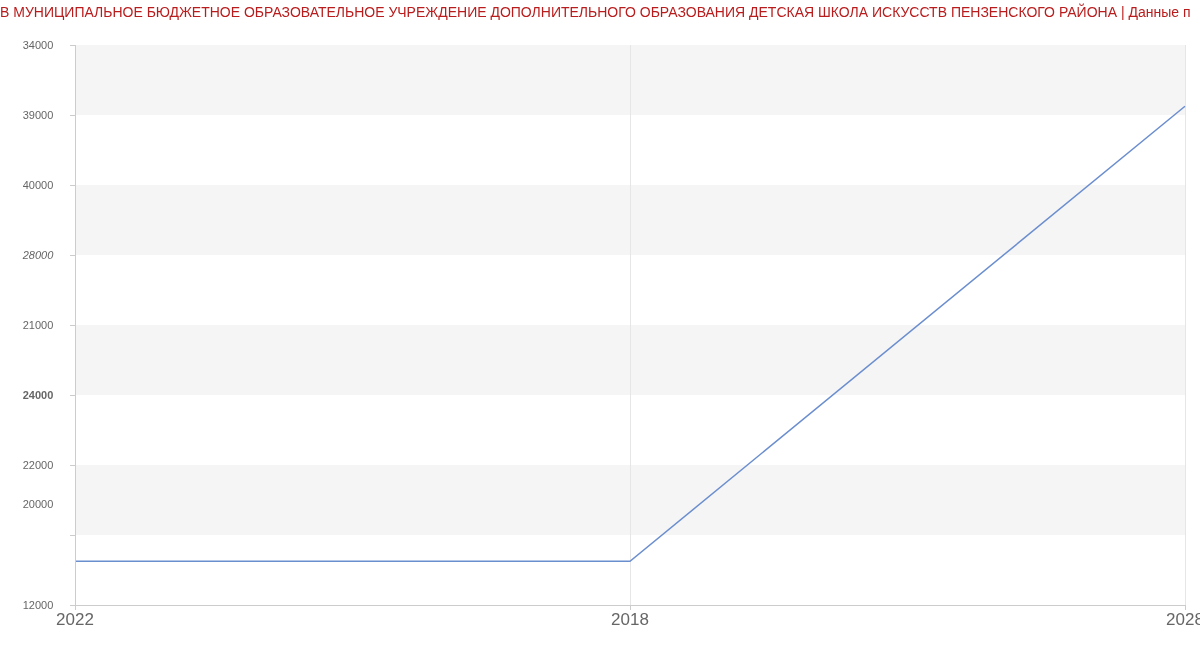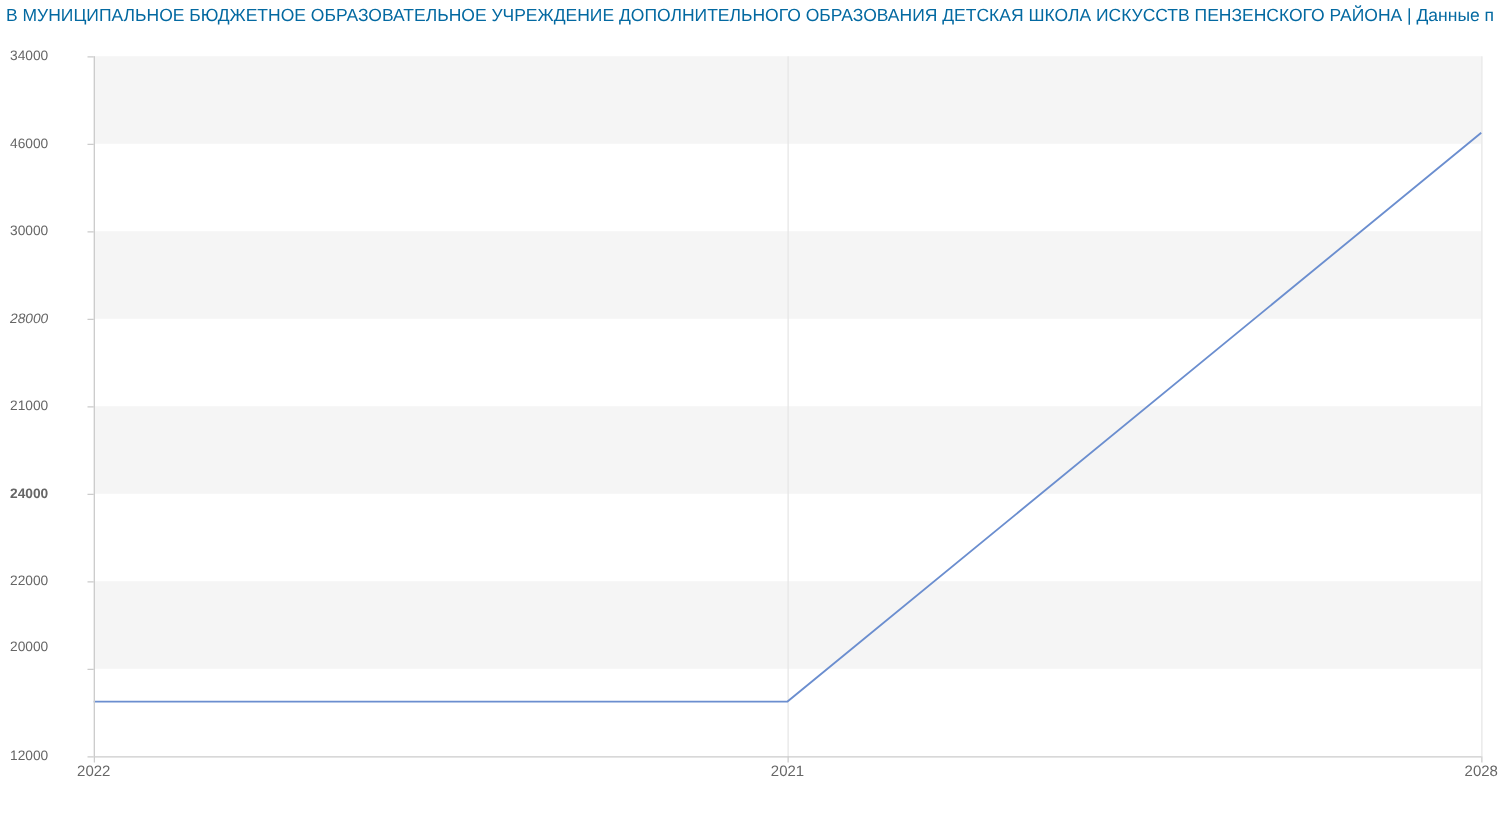--- a/index.html
+++ b/index.html
@@ -9,23 +9,23 @@
     height: 650px;
     background: #ffffff;
     font-family: Arial, Helvetica, sans-serif;
     overflow: hidden;
   }
   .title {
     position: absolute;
     top: 4px;
     left: 0;
     right: 0;
-    text-align: center;
+    text-align: left;
     font-size: 14px;
-    color: #0369a1;
+    color: #b91c1c;
     white-space: nowrap;
   }
   .plot-area {
     position: absolute;
     left: 75px;
     top: 45px;
     width: 1110px;
     height: 560px;
   }
   .band {
@@ -42,29 +42,29 @@
     background: #e6e6e6;
   }
   .axis-line {
     position: absolute;
     background: #cccccc;
   }
   .y-tick-label {
     position: absolute;
     right: 1132px; 
     width: 60px;
-    text-align: left;
+    text-align: center;
     font-size: 11px;
     color: #666666;
     transform: translateY(-50%);
   }
   .x-tick-label {
     position: absolute;
     top: 610px;
-    font-size: 12px;
+    font-size: 17px;
     color: #666666;
     transform: translateX(-50%);
   }
   svg.line-layer {
     position: absolute;
     left: 0;
     top: 0;
     width: 100%;
     height: 100%;
     overflow: visible;
@@ -93,37 +93,37 @@
     <path class="series-line" d="M0.00 516.25 L555.00 516.25 L1110.00 61.25"></path>
   </svg>
 </div>
 
 <div class="axis-line" style="left:75px; top:605px; width:1110px; height:1px;"></div>
 <div class="axis-line" style="left:75px; top:45px; width:1px; height:560px;"></div>
 
 <div id="y-ticks-container">
     <div class="y-tick-label" style="top: 605px;">12000</div>
     <div class="axis-line" style="left: 70px; top: 605px; width: 5px; height: 1px;"></div>
-    <div class="y-tick-label" style="top: 518px;">20000</div>
+    <div class="y-tick-label" style="top: 504px;">20000</div>
     <div class="axis-line" style="left: 70px; top: 535px; width: 5px; height: 1px;"></div>
     <div class="y-tick-label" style="top: 465px;">22000</div>
     <div class="axis-line" style="left: 70px; top: 465px; width: 5px; height: 1px;"></div>
     <div class="y-tick-label" style="top: 395px; font-weight: bold;">24000</div>
     <div class="axis-line" style="left: 70px; top: 395px; width: 5px; height: 1px;"></div>
     <div class="y-tick-label" style="top: 325px;">21000</div>
     <div class="axis-line" style="left: 70px; top: 325px; width: 5px; height: 1px;"></div>
     <div class="y-tick-label" style="top: 255px; font-style: italic;">28000</div>
     <div class="axis-line" style="left: 70px; top: 255px; width: 5px; height: 1px;"></div>
-    <div class="y-tick-label" style="top: 185px;">30000</div>
+    <div class="y-tick-label" style="top: 185px;">40000</div>
     <div class="axis-line" style="left: 70px; top: 185px; width: 5px; height: 1px;"></div>
-    <div class="y-tick-label" style="top: 115px;">46000</div>
+    <div class="y-tick-label" style="top: 115px;">39000</div>
     <div class="axis-line" style="left: 70px; top: 115px; width: 5px; height: 1px;"></div>
     <div class="y-tick-label" style="top: 45px;">34000</div>
     <div class="axis-line" style="left: 70px; top: 45px; width: 5px; height: 1px;"></div>
   </div>
 <div id="x-ticks-container">
     <div class="x-tick-label" style="left: 75px;">2022</div>
     <div class="axis-line" style="left: 75px; top: 605px; width: 1px; height: 5px;"></div>
-    <div class="x-tick-label" style="left: 630px;">2021</div>
+    <div class="x-tick-label" style="left: 630px;">2018</div>
     <div class="axis-line" style="left: 630px; top: 605px; width: 1px; height: 5px;"></div>
     <div class="x-tick-label" style="left: 1185px;">2028</div>
     <div class="axis-line" style="left: 1185px; top: 605px; width: 1px; height: 5px;"></div>
   </div>
 
 </body></html>

